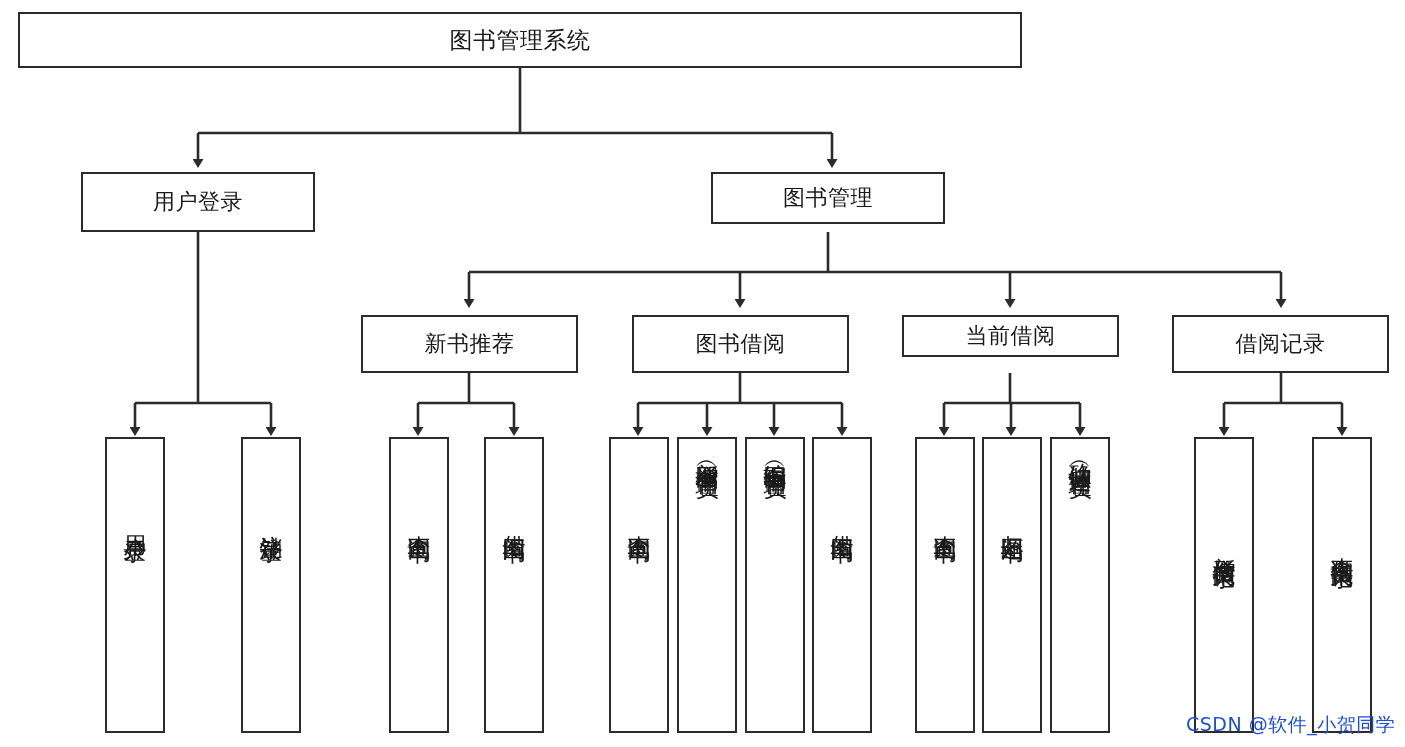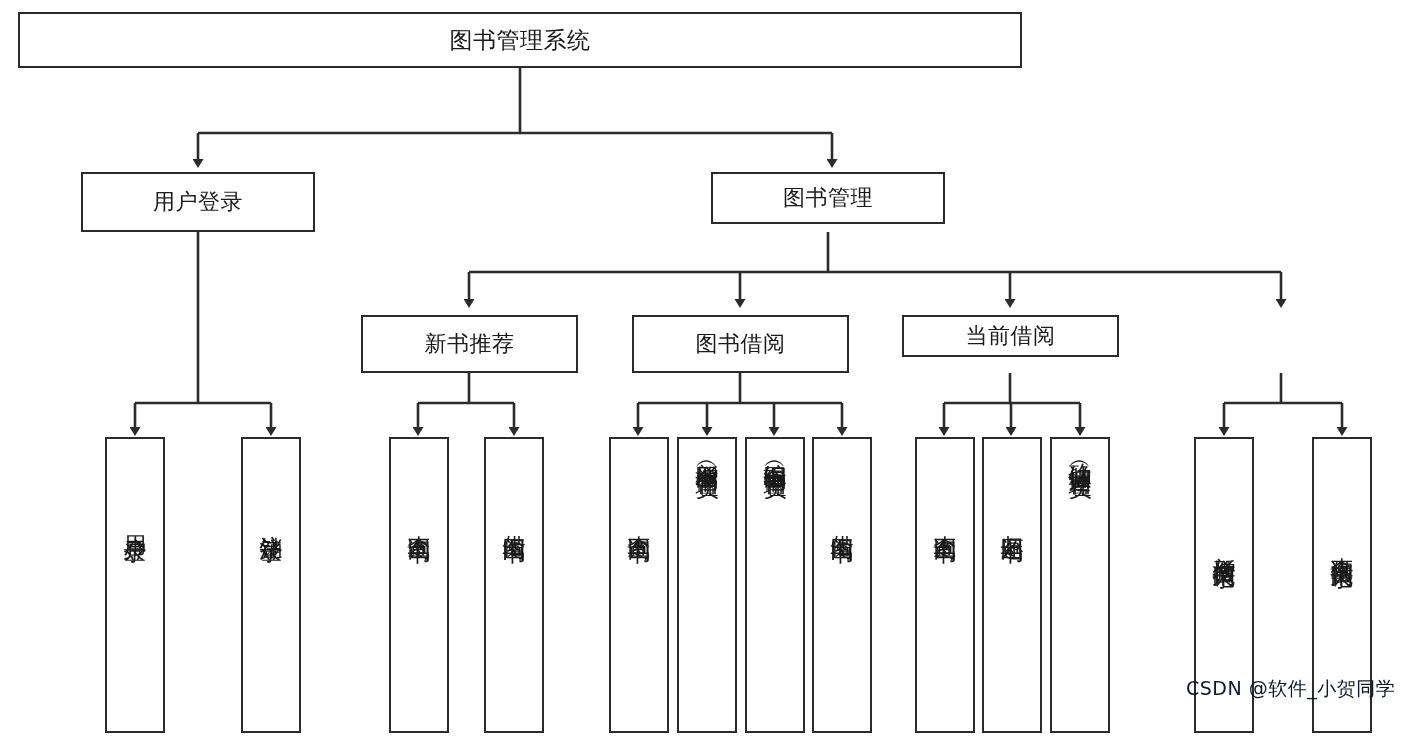--- a/index.html
+++ b/index.html
@@ -69,23 +69,23 @@
   }
   .node.v.midlow .label {
     margin-top: 100px;
   }
   .node.v.top .label {
     margin-top: 6px;
   }
   .watermark {
     position: absolute;
     left: 1186px;
-    top: 676px;
+    top: 712px;
     font-size: 19px;
-    color: #0f172a;
+    color: #1d4ed8;
     white-space: nowrap;
     letter-spacing: 0.5px;
     font-family: "DejaVu Sans", "Liberation Sans", sans-serif;
   }
 </style>
 </head>
 <body>
 
 <div id="canvas">
 
@@ -152,20 +152,23 @@
 
   <div class="node h" style="left:361px; top:315px; width:217px; height:58px;">
     <span class="label">新书推荐</span>
   </div>
   <div class="node h" style="left:632px; top:315px; width:217px; height:58px;">
     <span class="label">图书借阅</span>
   </div>
   <div class="node h" style="left:902px; top:315px; width:217px; height:42px;">
     <span class="label">当前借阅</span>
   </div>
+  <div class="node h" style="left:1172px; top:315px; width:217px; height:58px;">
+    <span class="label">借阅记录</span>
+  </div>
 
   <div class="node v mid" style="left:105px; top:437px; width:60px; height:296px;">
     <span class="label">用户登录</span>
   </div>
   <div class="node v mid" style="left:241px; top:437px; width:60px; height:296px;">
     <span class="label">注销登录</span>
   </div>
 
   <div class="node v mid" style="left:389px; top:437px; width:60px; height:296px;">
     <span class="label">查询图书</span>

